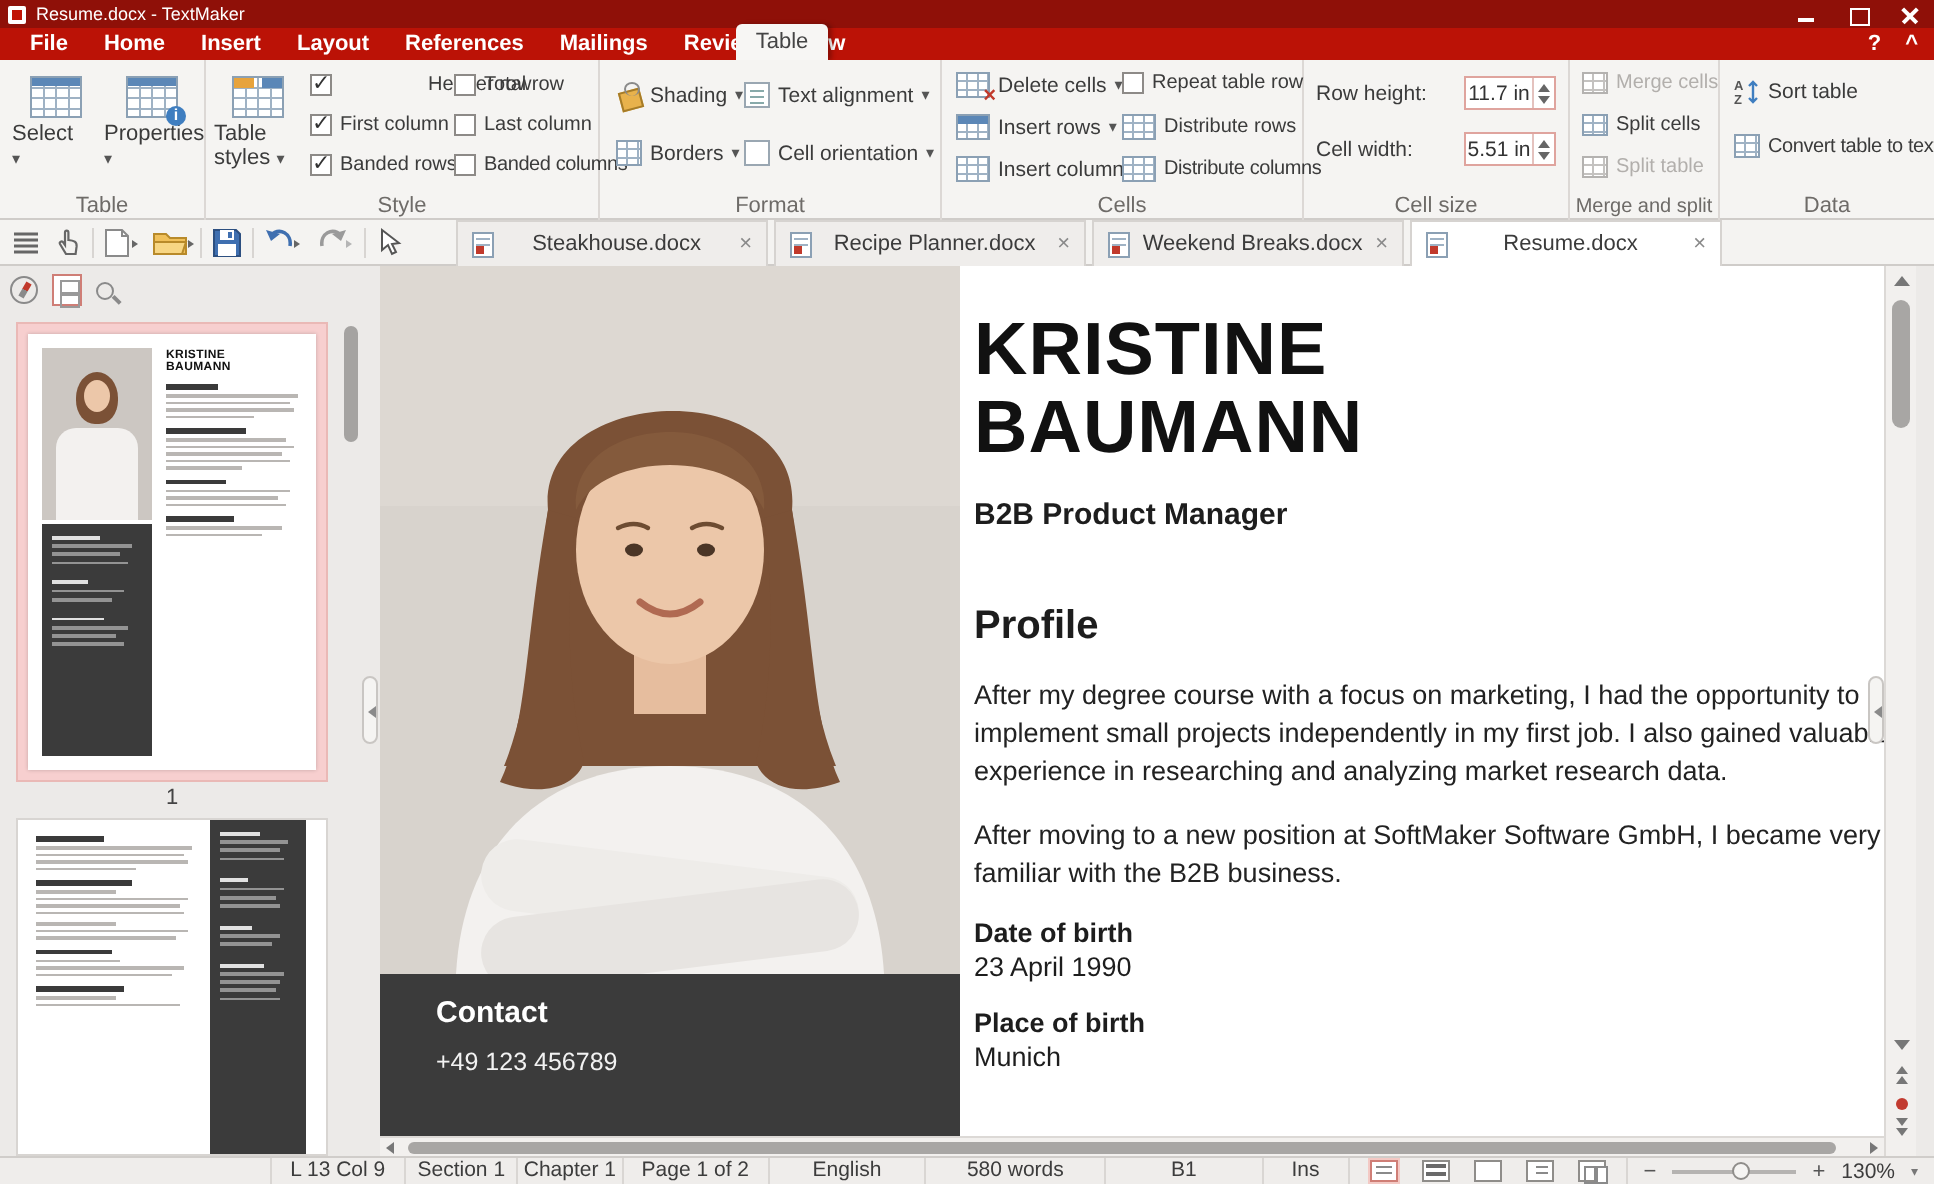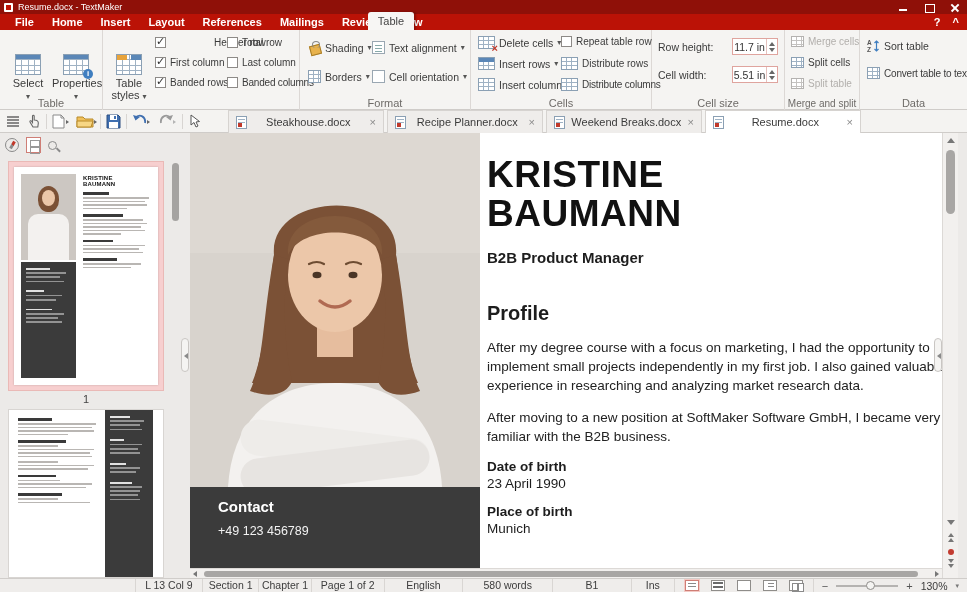--- a/index.html
+++ b/index.html
@@ -21,21 +21,21 @@
   
   #menubar { position:absolute; left:0; top:14px; width:967px; height:16px; background:#bb1206; color:#fff; display:flex; align-items:center; padding-left:6px; }
   .menu-item { padding:0 9px; font-size:11px; line-height:16px; font-weight:bold; cursor:default; }
   #table-tab { position:absolute; left:368px; top:-2px; width:46px; height:18px; background:#f7f6f4; color:#444; border-radius:3px 3px 0 0; text-align:center; line-height:18px; font-size:11px; box-shadow:2px 0 2px rgba(0,0,0,.25); }
   #menubar-right { position:absolute; right:8px; top:0; height:16px; display:flex; gap:12px; align-items:center; font-weight:bold; }
 
   
   #ribbon { position:absolute; left:0; top:30px; width:967px; height:80px; background:#f5f4f2; border-bottom:1px solid #cfccc9; }
   .rgroup { position:absolute; top:0; height:80px; border-right:1px solid #dcd8d5; }
   .rgroup-label { position:absolute; bottom:1px; left:0; right:0; text-align:center; font-size:11px; color:#6e6b68; }
-  .bigbtn { position:absolute; top:20px; text-align:center; font-size:11px; color:#3b3b3b; cursor:default; }
+  .bigbtn { position:absolute; top:4px; text-align:left; font-size:11px; color:#3b3b3b; cursor:default; }
   .bigbtn .blabel { margin-top:2px; line-height:12px; }
   .caret { font-size:8px; color:#555; }
   .rrow { position:absolute; display:flex; align-items:center; gap:4px; font-size:10.5px; white-space:nowrap; cursor:default; }
   .rrow.disabled { color:#b2afac; }
   .cb { width:11px; height:11px; border:1px solid #8d8a87; background:#fff; position:relative; flex:0 0 auto; }
   .cb.checked::after { content:"✓"; position:absolute; left:0px; top:-3px; font-size:11px; color:#333; }
   
   .ticon { width:17px; height:13px; border:1px solid #8ba0b4; background:
       repeating-linear-gradient(to right, transparent 0 4.2px, #9fb2c4 4.2px 5.2px),
       repeating-linear-gradient(to bottom, transparent 0 3.2px, #9fb2c4 3.2px 4.2px), #fff;
@@ -226,20 +226,21 @@
       <span style="font-size:10px;">Total row</span>
     </div>
     <div class="rrow" style="left:124px;top:27px;">
       <span class="cb"></span>
       <span style="font-size:10px;">Last column</span>
     </div>
     <div class="rrow" style="left:124px;top:47px;">
       <span class="cb"></span>
       <span style="font-size:10px;letter-spacing:-.2px;">Banded columns</span>
     </div>
+    <div class="rgroup-label">Style</div>
   </div>
 
   <div class="rgroup" style="left:300px;width:171px;">
     <div class="rrow" style="left:8px;top:11px;">
       <span class="bucket"></span>
       <span>Shading</span>
       <span class="caret">▾</span>
     </div>
     <div class="rrow" style="left:8px;top:40px;">
       <span class="ticon" style="width:13px;height:13px;"></span>

